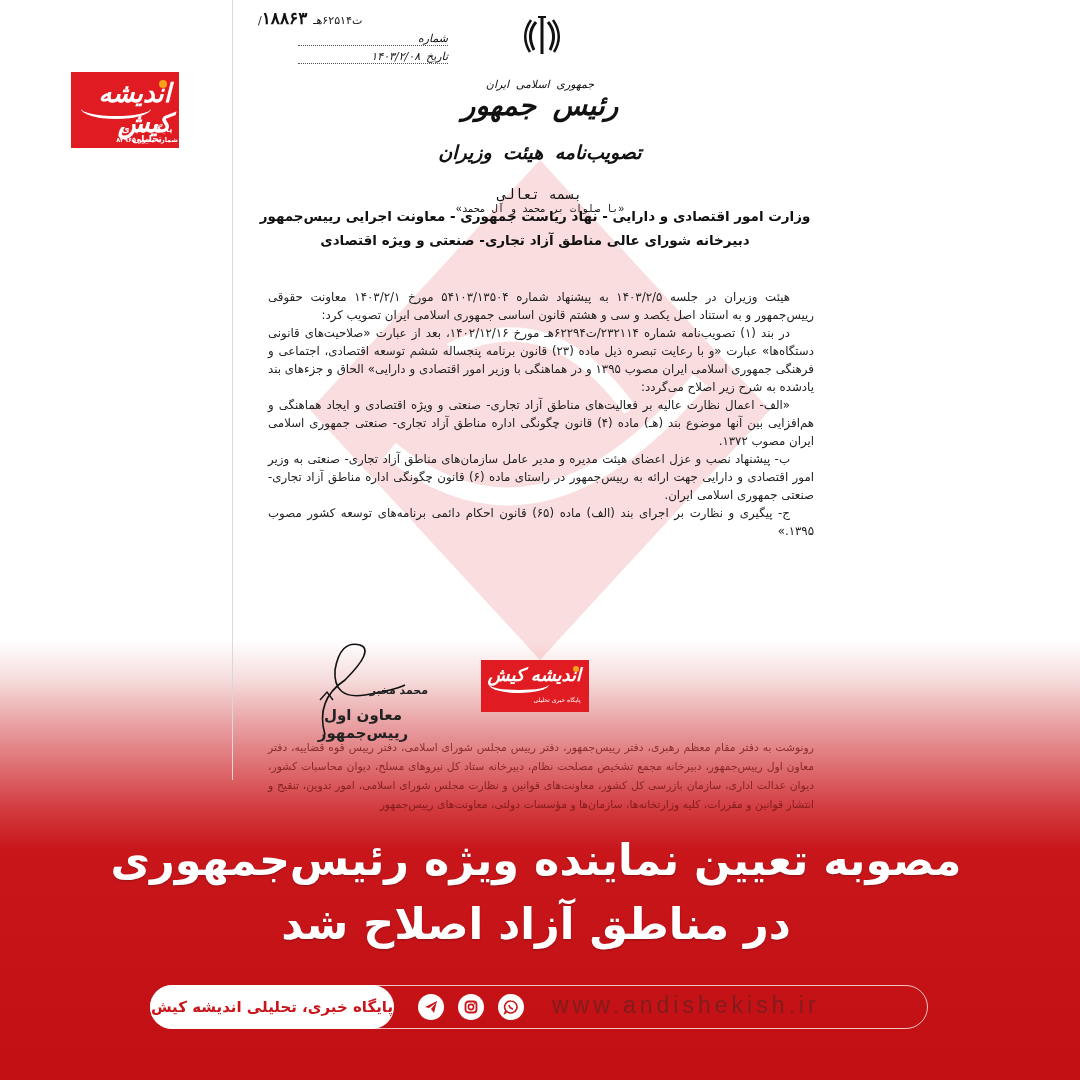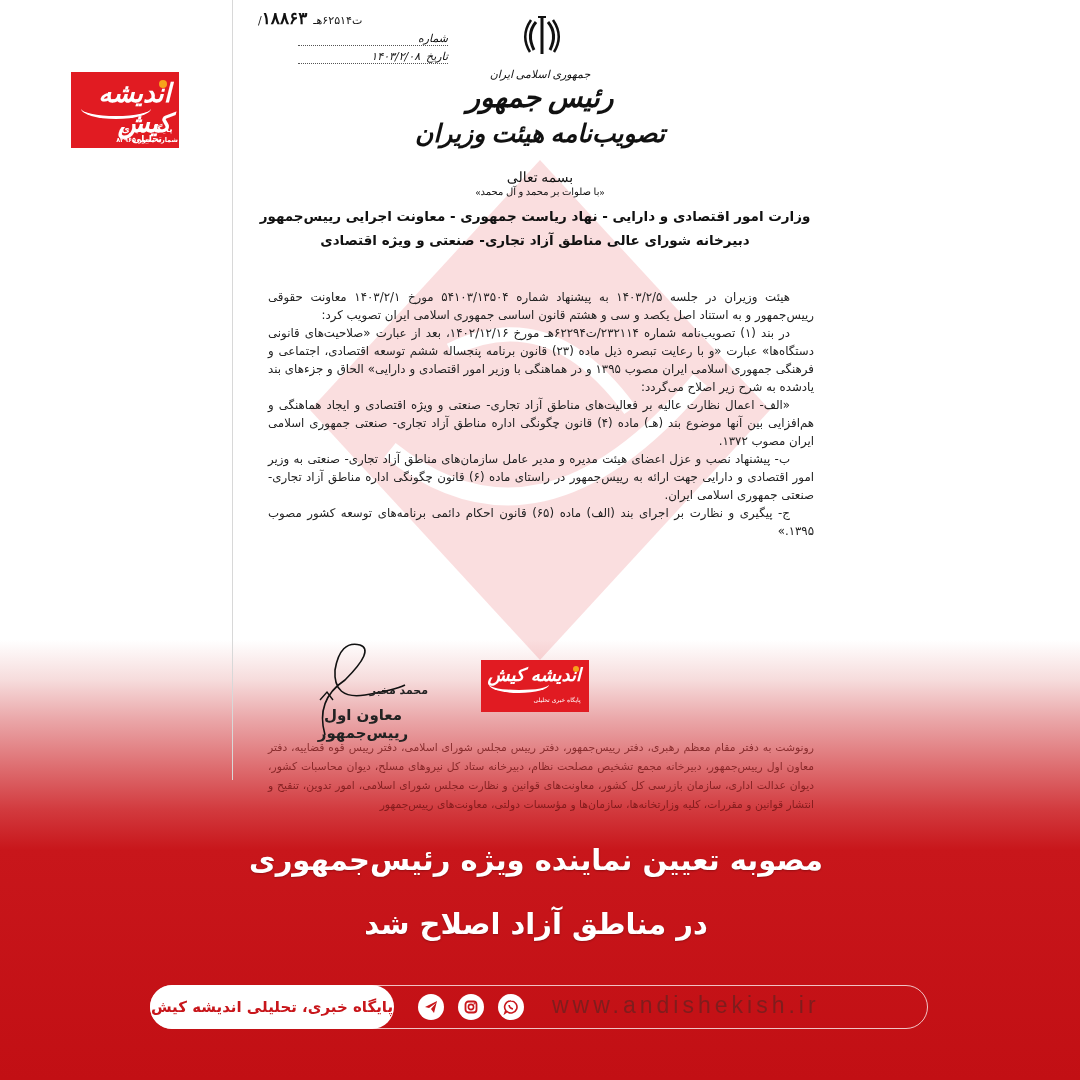--- a/index.html
+++ b/index.html
@@ -8,24 +8,24 @@
     background:linear-gradient(to bottom,#ffffff 0px,#ffffff 640px,#f6dcdc 680px,#eaa6a8 720px,#dd6a6d 770px,#d23a3e 810px,#c8161b 850px,#c20f14 1080px);}
   .doc-edge{position:absolute;left:232px;top:0;width:1px;height:780px;background:#d8d8d8;}
   .watermark{position:absolute;left:300px;top:150px;width:480px;height:520px;opacity:0.14;}
   .doc{position:absolute;left:0;top:0;width:1080px;height:860px;}
   .ref-block{position:absolute;left:258px;top:8px;width:190px;direction:rtl;font-family:"DejaVu Serif",serif;color:#111;}
   .ref-number{font-size:17px;font-weight:bold;text-align:left;direction:ltr;letter-spacing:1px;}
   .ref-number .small{font-size:11px;font-weight:normal;}
   .ref-row{font-size:11px;font-style:italic;display:flex;justify-content:flex-start;gap:6px;margin-top:4px;border-bottom:1px dotted #555;width:150px;margin-left:auto;}
   .ref-row .lbl{font-weight:normal;}
   .emblem{position:absolute;left:522px;top:14px;width:40px;height:44px;}
-  .head-center{position:absolute;left:390px;top:68px;width:300px;text-align:center;direction:rtl;color:#111;font-family:Liberation Serif, serif;}
+  .head-center{position:absolute;left:390px;top:78px;width:300px;text-align:center;direction:rtl;color:#111;font-family:Liberation Mono, monospace;}
   .head-center .l1{font-size:11px;font-style:italic;}
   .head-center .l2{font-size:28px;font-weight:bold;font-style:italic;line-height:34px;}
-  .head-center .l3{font-size:25px;font-weight:bold;font-style:italic;margin-top:4px;}
+  .head-center .l3{font-size:19px;font-weight:bold;font-style:italic;margin-top:16px;}
   .head-center .l4{font-size:14px;margin-top:21px;}
   .head-center .l5{font-size:10px;}
   .recipients{position:absolute;left:235px;top:204px;width:600px;text-align:center;direction:rtl;font-size:13.5px;font-weight:bold;color:#111;line-height:24px;}
   .body-text{position:absolute;left:268px;top:288px;width:546px;direction:rtl;text-align:justify;font-size:11.8px;color:#222;line-height:18px;}
   .body-text p{margin:0;}
   .body-text .indent{text-indent:24px;}
   .signature{position:absolute;left:305px;top:640px;width:110px;height:100px;}
   .sig-name{position:absolute;left:318px;top:684px;width:110px;text-align:right;direction:rtl;font-size:11px;font-weight:bold;color:#222;}
   .sig-title{position:absolute;left:298px;top:706px;width:130px;text-align:center;direction:rtl;font-size:15px;font-weight:bold;color:#222;}
   .copies{position:absolute;left:268px;top:738px;width:546px;direction:rtl;text-align:justify;font-size:10.8px;color:#6a1010;line-height:19px;opacity:0.75;}
@@ -38,21 +38,21 @@
   .logo-sub{position:absolute;left:0;right:0;text-align:center;color:#fff;direction:rtl;margin-left:44px;}
   .logo-main .logo-sub{top:52px;font-size:9px;font-weight:bold;}
   .logo-main .logo-sub2{top:64px;font-size:6.5px;}
   .logo-doc .logo-sub{top:36px;font-size:6px;}
   .logo-dot{position:absolute;border-radius:50%;background:#f7a21b;}
   .logo-main .logo-dot{width:8px;height:8px;right:12px;top:8px;}
   .logo-doc .logo-dot{width:6px;height:6px;right:10px;top:6px;}
   .swoosh{position:absolute;border-bottom:3px solid #fff;border-radius:0 0 50% 50%;}
   .logo-main .swoosh{left:10px;top:26px;width:70px;height:18px;}
   .logo-doc .swoosh{left:8px;top:16px;width:60px;height:14px;}
-  .headline{position:absolute;left:0;top:828px;width:1072px;text-align:center;direction:rtl;color:#ffffff;font-weight:bold;font-size:29px;line-height:64px;font-family:"DejaVu Sans",sans-serif;text-shadow:0 1px 2px rgba(0,0,0,0.25);}
+  .headline{position:absolute;left:0;top:828px;width:1072px;text-align:center;direction:rtl;color:#ffffff;font-weight:bold;font-size:43px;line-height:64px;font-family:"DejaVu Sans",sans-serif;text-shadow:0 1px 2px rgba(0,0,0,0.25);}
   .footer-bar{position:absolute;left:150px;top:985px;width:778px;height:44px;border:1.5px solid rgba(255,255,255,0.75);border-radius:23px;box-sizing:border-box;}
   .footer-pill{position:absolute;left:150px;top:985px;width:244px;height:44px;background:#ffffff;border-radius:22px;display:flex;align-items:center;justify-content:center;direction:rtl;color:#c8161b;font-weight:bold;font-size:15px;}
   .footer-icons{position:absolute;left:418px;top:994px;display:flex;gap:14px;}
   .social-icon{width:26px;height:26px;border-radius:50%;background:#ffffff;display:flex;align-items:center;justify-content:center;}
   .footer-url{position:absolute;left:552px;top:992px;color:#7f1d1d;font-size:23px;letter-spacing:4px;font-family:"Liberation Sans",sans-serif;}
 </style>
 </head>
 <body>
 
 <div class="bg-gradient"></div>

